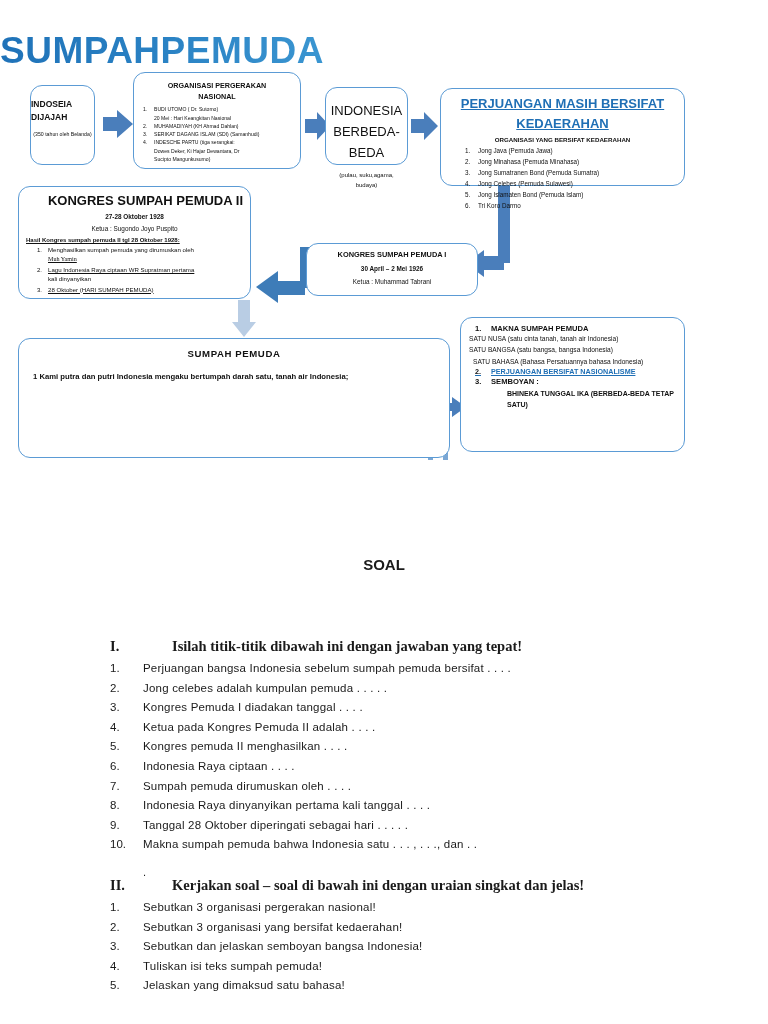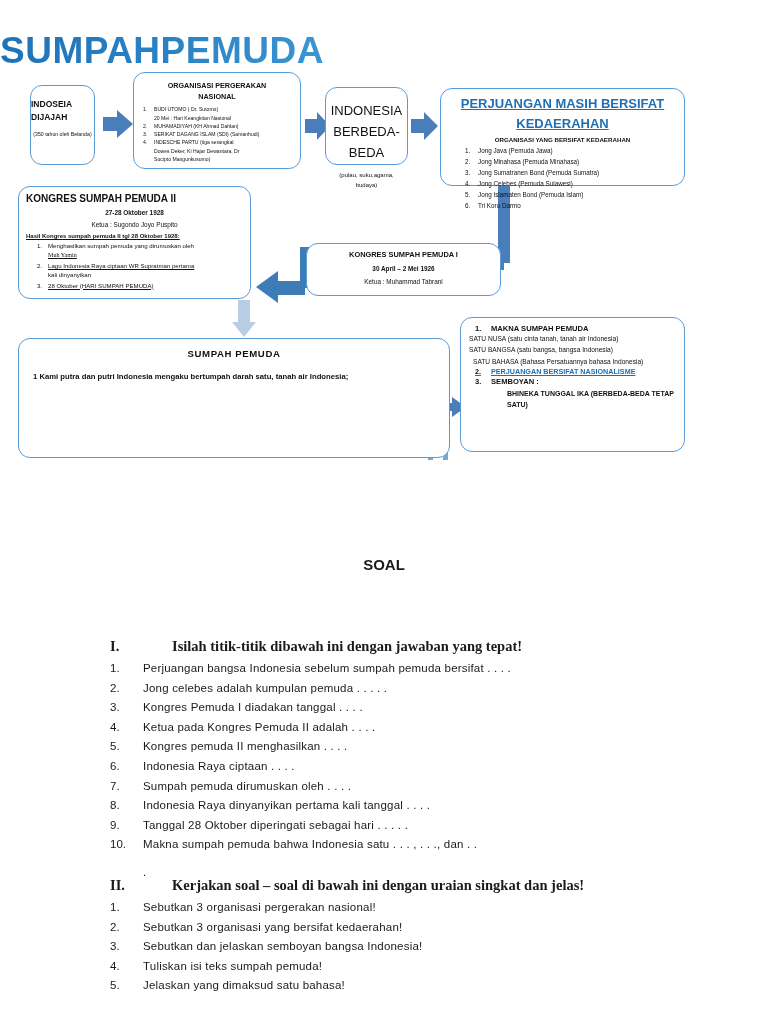--- a/index.html
+++ b/index.html
@@ -43,31 +43,31 @@
 
   #box-kedaerahan{left:440px;top:88px;width:245px;height:98px;padding:5px 8px 0 8px;}
   #box-kedaerahan .hd{font-size:13px;font-weight:bold;text-align:center;color:#1f6fb5;
       text-decoration:underline;line-height:1.5;}
   #box-kedaerahan .sub{font-size:6.2px;font-weight:bold;text-align:center;margin-top:3px;}
   #box-kedaerahan ol{margin:2px 0 0 0;padding:0;list-style:none;}
   #box-kedaerahan li{font-size:6.3px;line-height:1.76;display:flex;padding-left:16px;}
   #box-kedaerahan li .n{width:13px;flex:0 0 13px;}
 
   #box-kongres2{left:18px;top:186px;width:233px;height:113px;padding:6px 7px 0 7px;}
-  #box-kongres2 .hd{font-size:10px;font-weight:bold;text-align:left;}
+  #box-kongres2 .hd{font-size:13px;font-weight:bold;text-align:right;}
   #box-kongres2 .d1{font-size:6.4px;font-weight:bold;text-align:center;margin-top:5px;}
   #box-kongres2 .d2{font-size:6.4px;text-align:center;margin-top:5px;}
   #box-kongres2 .hasil{font-size:6px;font-weight:bold;text-decoration:underline;margin-top:5px;}
   #box-kongres2 ol{margin:2px 0 0 0;padding:0;list-style:none;}
   #box-kongres2 li{font-size:6.1px;line-height:1.5;display:flex;margin-top:1px;}
   #box-kongres2 li .n{width:16px;flex:0 0 16px;text-align:right;padding-right:6px;}
   #box-kongres2 .u{text-decoration:underline;}
   #box-kongres2 .serif-u{font-family:"Liberation Serif",serif;text-decoration:underline;}
 
-  #box-kongres1{left:306px;top:243px;width:195px;height:53px;padding-top:6px;}
+  #box-kongres1{left:306px;top:243px;width:172px;height:53px;padding-top:6px;}
   #box-kongres1 .hd{font-size:7.4px;font-weight:bold;text-align:center;}
   #box-kongres1 .d1{font-size:6.4px;font-weight:bold;text-align:center;margin-top:6px;}
   #box-kongres1 .d2{font-size:6.4px;text-align:center;margin-top:6px;}
 
   #box-sumpah{left:18px;top:338px;width:432px;height:120px;padding:9px 14px 0 14px;}
   #box-sumpah .hd{font-size:9.6px;font-weight:bold;text-align:center;letter-spacing:.6px;}
   #box-sumpah .ln{font-size:7.7px;font-weight:bold;margin-top:13px;line-height:1.4;}
 
   #box-makna{left:460px;top:317px;width:225px;height:135px;padding:6px 8px 0 8px;}
   #box-makna .it1{font-size:7.6px;font-weight:bold;display:flex;}

